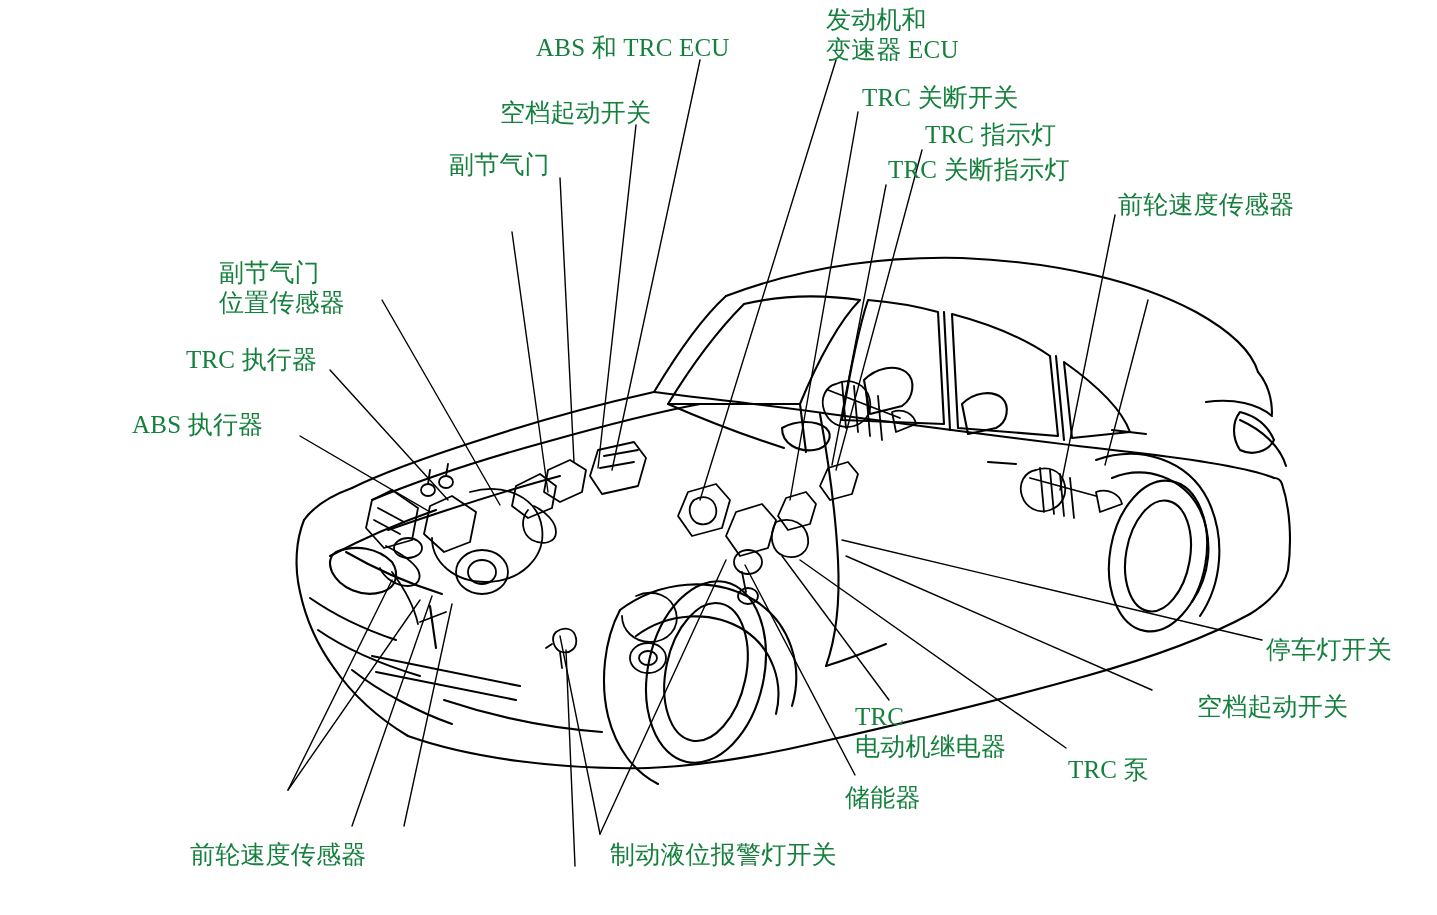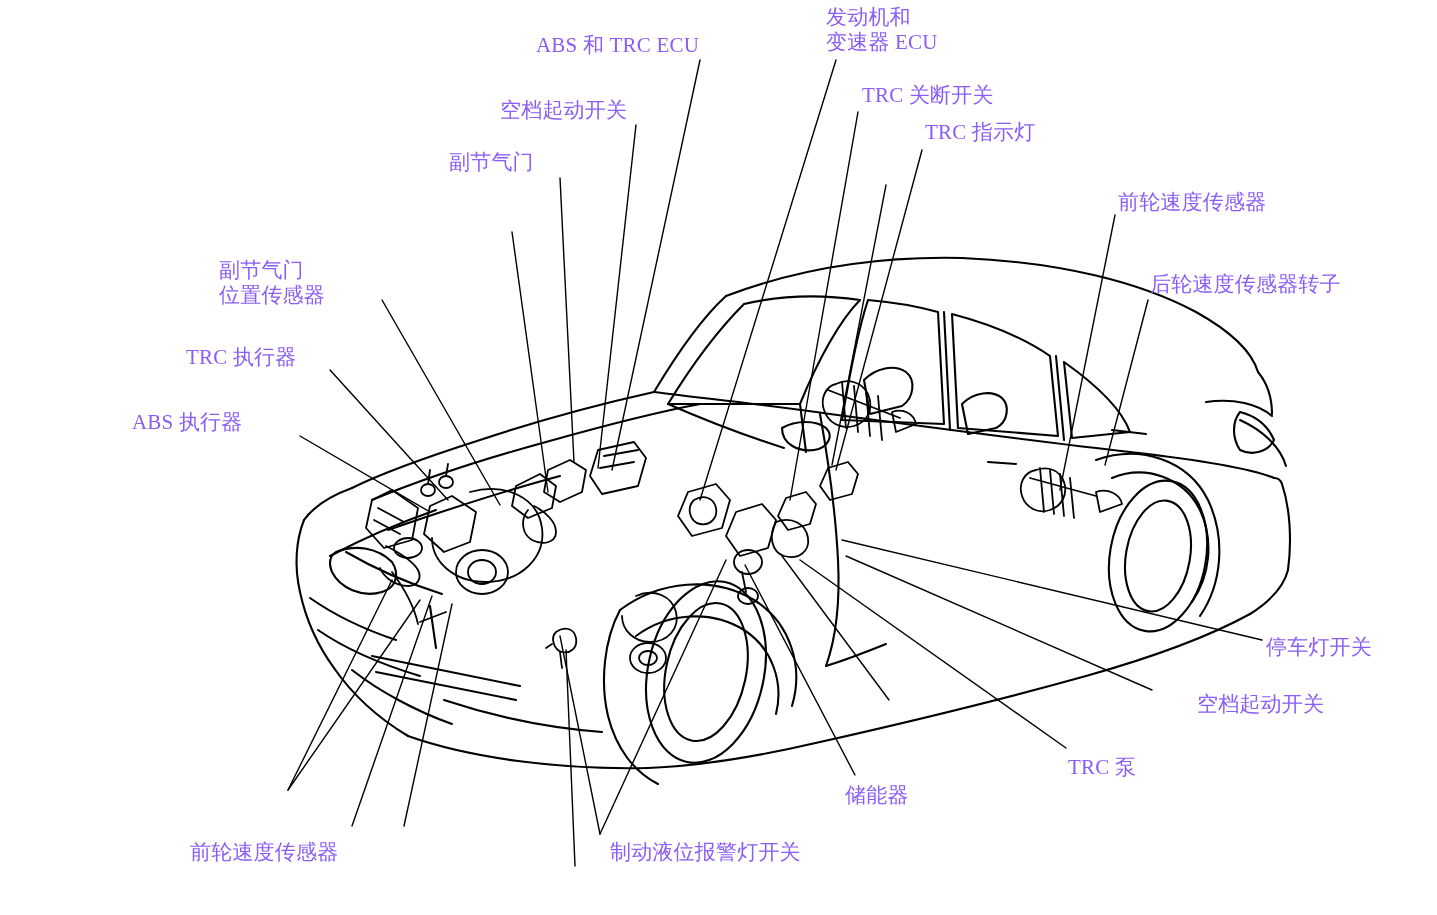--- a/index.html
+++ b/index.html
@@ -18,24 +18,24 @@
   }
   #artwork {
     position: absolute;
     left: 0;
     top: 0;
     width: 1437px;
     height: 915px;
   }
   .label {
     position: absolute;
-    font-size: 21px;
+    font-size: 25px;
     line-height: 1.18;
     white-space: pre;
-    color: #8b5cf6;
+    color: #15803d;
     letter-spacing: 0.2px;
     font-family: Liberation Serif, serif;
   }
   .label.l { text-align: left; }
 </style>
 </head>
 <body>
 
 <div id="stage">
 
@@ -218,26 +218,28 @@
     </g>
   </svg>
 
   <div class="label l" style="left:536px; top:33px;">ABS 和 TRC ECU</div>
   <div class="label l" style="left:826px; top:5px;">发动机和
 变速器 ECU</div>
   <div class="label l" style="left:500px; top:98px;">空档起动开关</div>
   <div class="label l" style="left:862px; top:83px;">TRC 关断开关</div>
   <div class="label l" style="left:449px; top:150px;">副节气门</div>
   <div class="label l" style="left:925px; top:120px;">TRC 指示灯</div>
+  <div class="label l" style="left:888px; top:155px;">TRC 关断指示灯</div>
   <div class="label l" style="left:1118px; top:190px;">前轮速度传感器</div>
   <div class="label l" style="left:219px; top:258px;">副节气门
 位置传感器</div>
-  <div class="label l" style="left:1150px; top:272px;">后轮速度传感器转子</div>
   <div class="label l" style="left:186px; top:345px;">TRC 执行器</div>
   <div class="label l" style="left:132px; top:410px;">ABS 执行器</div>
   <div class="label l" style="left:1266px; top:635px;">停车灯开关</div>
   <div class="label l" style="left:1197px; top:692px;">空档起动开关</div>
+  <div class="label l" style="left:855px; top:702px;">TRC
+电动机继电器</div>
   <div class="label l" style="left:1068px; top:755px;">TRC 泵</div>
   <div class="label l" style="left:817px; top:783px;margin-left:28px;">储能器</div>
   <div class="label l" style="left:190px; top:840px;">前轮速度传感器</div>
   <div class="label l" style="left:610px; top:840px;">制动液位报警灯开关</div>
 
 </div>
 
 </body></html>

